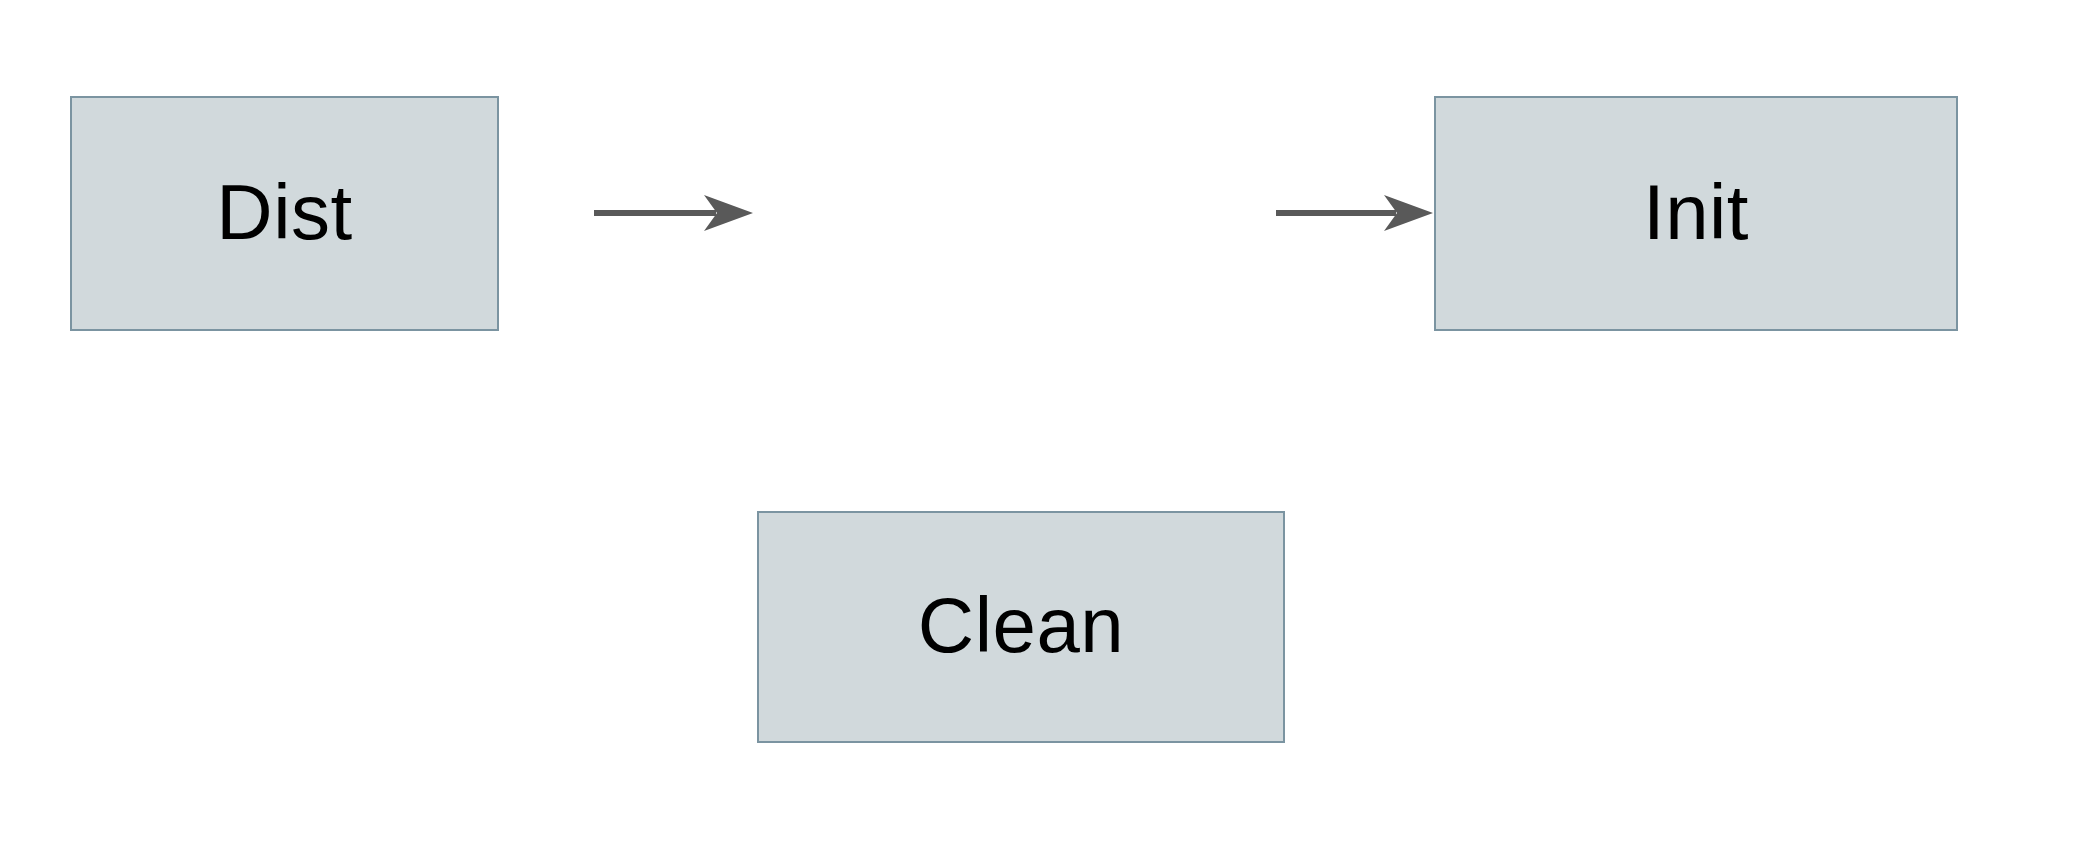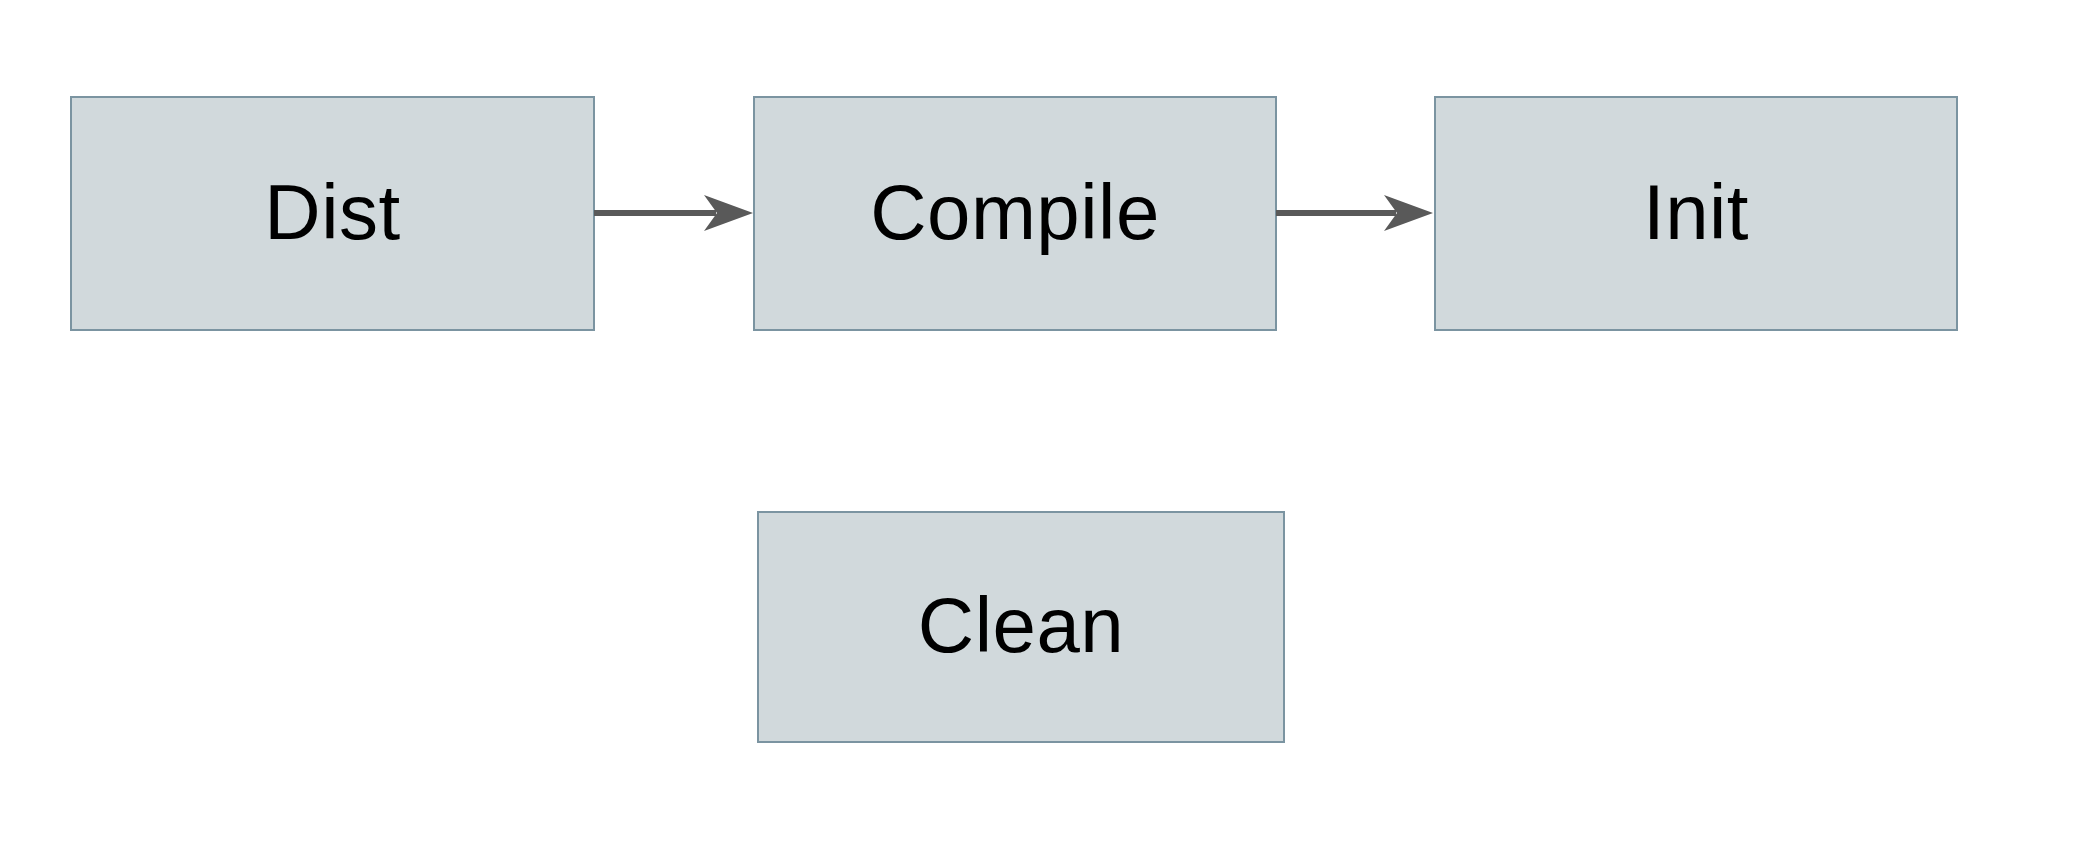--- a/index.html
+++ b/index.html
@@ -32,21 +32,21 @@
     justify-content: center;
   }
   .node .label {
     font-size: 78px;
     line-height: 1;
     color: var(--text);
     letter-spacing: 0.5px;
     white-space: nowrap;
     transform: translateY(-2px);
   }
-  .node-dist    { left: 70px;   top: 96px;  width: 525px; height: 235px; }
+  .node-dist    { left: 70px;   top: 96px;  width: 429px; height: 235px; }
   .node-compile { left: 753px;  top: 96px;  width: 524px; height: 235px; }
   .node-init    { left: 1434px; top: 96px;  width: 524px; height: 235px; }
   .node-clean   { left: 757px;  top: 511px; width: 528px; height: 232px; }
   .edge {
     position: absolute;
     display: block;
   }
   .edge-1 { left: 594px;  top: 190px; }
   .edge-2 { left: 1276px; top: 190px; }
   .edge line    { stroke: var(--arrow); }
@@ -59,23 +59,20 @@
 
   <div class="node node-dist">
     <span class="label">Dist</span>
   </div>
 
   <svg class="edge edge-1" width="160" height="46" viewBox="0 0 160 46" aria-hidden="true">
     <line x1="0" y1="23" x2="122" y2="23" stroke-width="6"></line>
     <polygon points="159,23 110,5 123,23 110,41"></polygon>
   </svg>
 
-  <div class="node node-compile">
-    <span class="label">Compile</span>
-  </div>
 
   <svg class="edge edge-2" width="158" height="46" viewBox="0 0 158 46" aria-hidden="true">
     <line x1="0" y1="23" x2="120" y2="23" stroke-width="6"></line>
     <polygon points="157,23 108,5 121,23 108,41"></polygon>
   </svg>
 
   <div class="node node-clean">
     <span class="label">Clean</span>
   </div>
 

